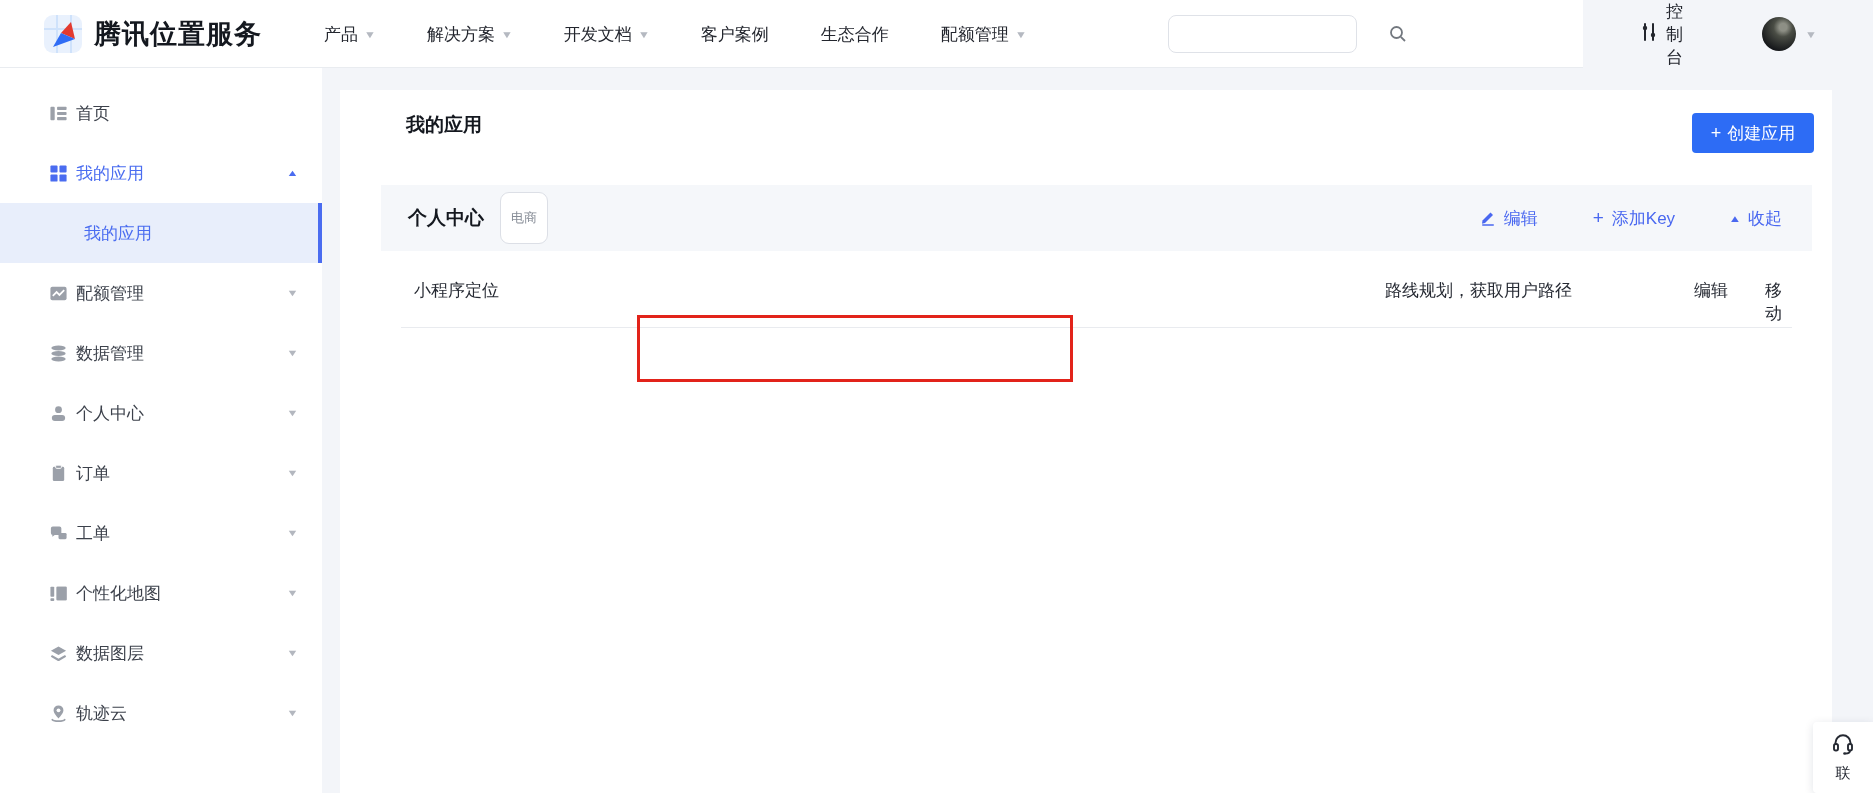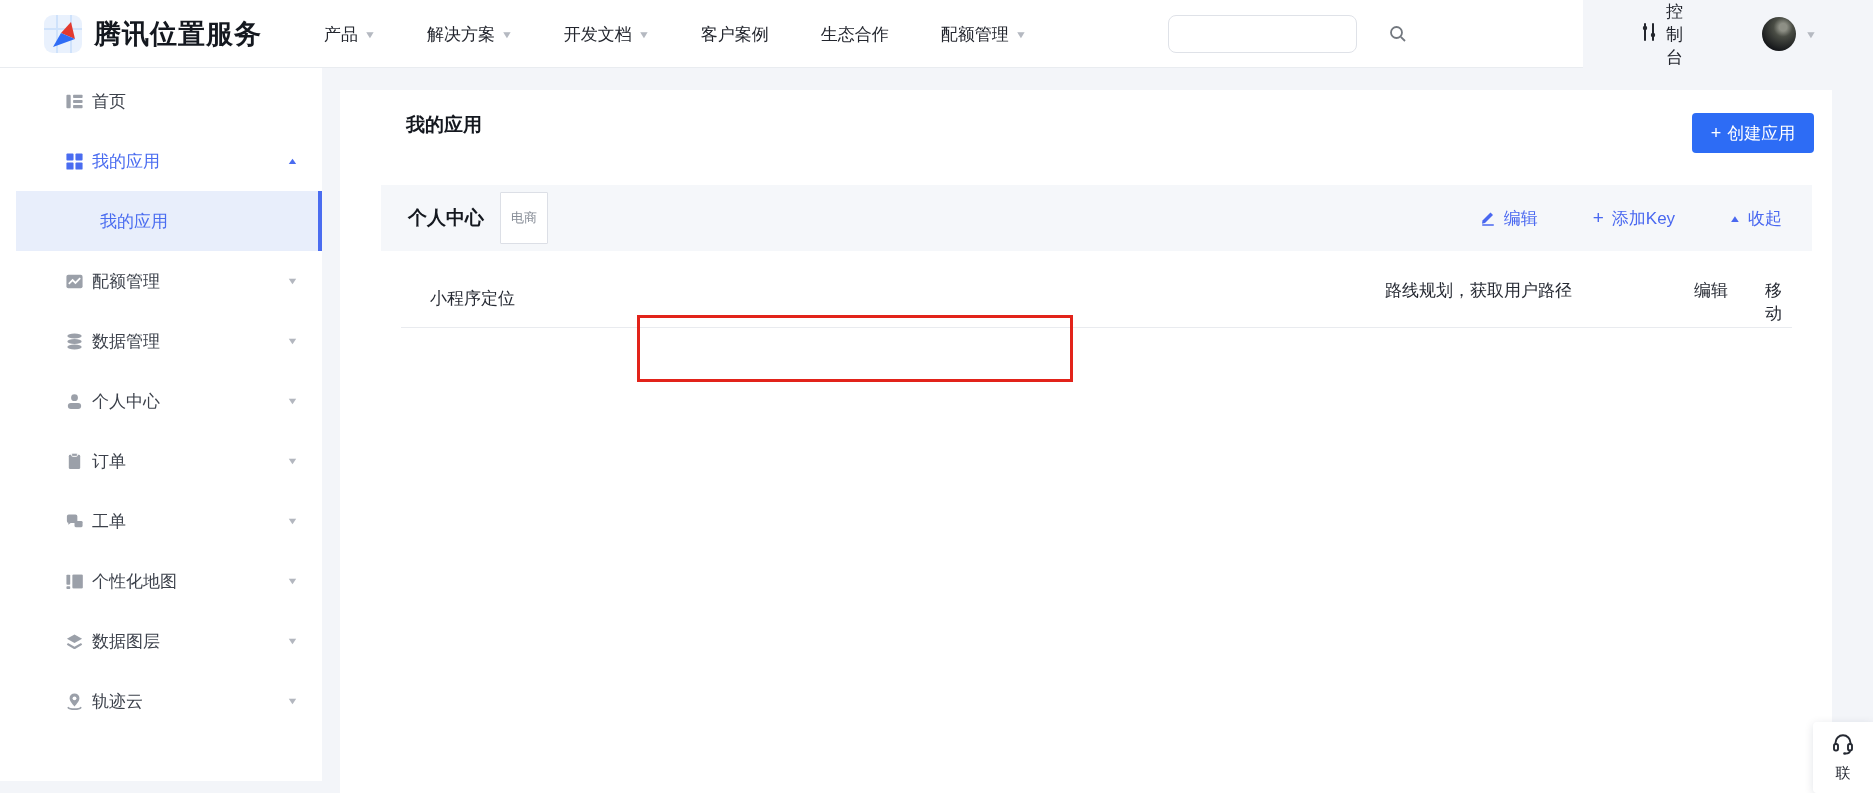--- a/index.html
+++ b/index.html
@@ -44,22 +44,22 @@
   .console-entry .lbl { font-size:17px; color:#23262e; margin-left:8px; }
   .avatar {
     position:absolute; left:1762px; top:17px; width:34px; height:34px; border-radius:50%;
     background:radial-gradient(circle at 62% 30%, #8d8f85 0 12%, #4a4d45 30%, #15171a 75%);
     cursor:pointer;
   }
   .avatar-caret { position:absolute; left:1806px; top:29px; font-size:10px; color:#b5b9c1; transform:scaleX(1.25); cursor:pointer; }
 
   
   .sidebar {
-    position:absolute; left:0; top:56px; width:322px; height:725px;
-    background:#fff; padding-top:15px; z-index:5;padding-left:16px;
+    position:absolute; left:0; top:68px; width:322px; height:725px;
+    background:#fff; padding-top:15px; z-index:5;
   }
   .side-item {
     position:relative; height:60px; display:flex; align-items:center;
     padding-left:48px; cursor:pointer; font-size:17px; color:#3c414b;
   }
   .side-item .ic { width:20px; height:20px; display:flex; align-items:center; justify-content:center; flex:0 0 auto; }
   .side-item .lbl { margin-left:8px; }
   .side-item .arrow {
     position:absolute; right:25px; font-size:9px; color:#b3b7bf; transform:scaleX(1.4);
   }
@@ -87,21 +87,21 @@
   .create-btn .plus { margin-right:6px; font-size:18px; }
 
   .card { position:absolute; left:41px; top:95px; width:1431px; }
   .card-header {
     height:66px; background:#f5f7fa; display:flex; align-items:center;
     padding:0 30px 0 27px;
   }
   .company { font-size:19px; font-weight:bold; color:#14181f; }
   .tag {
     margin-left:16px; padding:16px 10px; background:#fff; border:1px solid #dcdfe6;
-    border-radius:1px; font-size:13px; color:#878d97;
+    border-radius:9px; font-size:13px; color:#878d97;
   }
   .card-actions { margin-left:auto; display:flex; align-items:center; }
   .action-link {
     display:flex; align-items:center; color:#4a68f0; font-size:17px;
     margin-left:55px; cursor:pointer;
   }
   .action-link .aic { margin-right:8px; display:flex; align-items:center; }
   .action-link .tri { font-size:10px; transform:scaleX(1.3); }
 
   .thead { position:relative; height:52px; margin:0 20px; border-bottom:1px solid #e9ebef; }
@@ -334,21 +334,21 @@
           </span>
           <span class="action-link">
             <span class="aic tri">▲</span>
             <span>收起</span>
           </span>
         </div>
       </div>
 
 
       <div class="trow">
-        <span class="cell" style="left:29px;margin-top:8px;">小程序定位</span>
+        <span class="cell" style="left:13px;">小程序定位</span>
         <span class="cell" style="left:984px;">路线规划，获取用户路径</span>
         <span class="cell link-blue" style="left:1293px;">编辑</span>
         <span class="cell link-disabled" style="left:1364px;">移动</span>
       </div>
     </div>
   </div>
 
   <div class="annotation-box"></div>
 
   <div class="float-contact">

